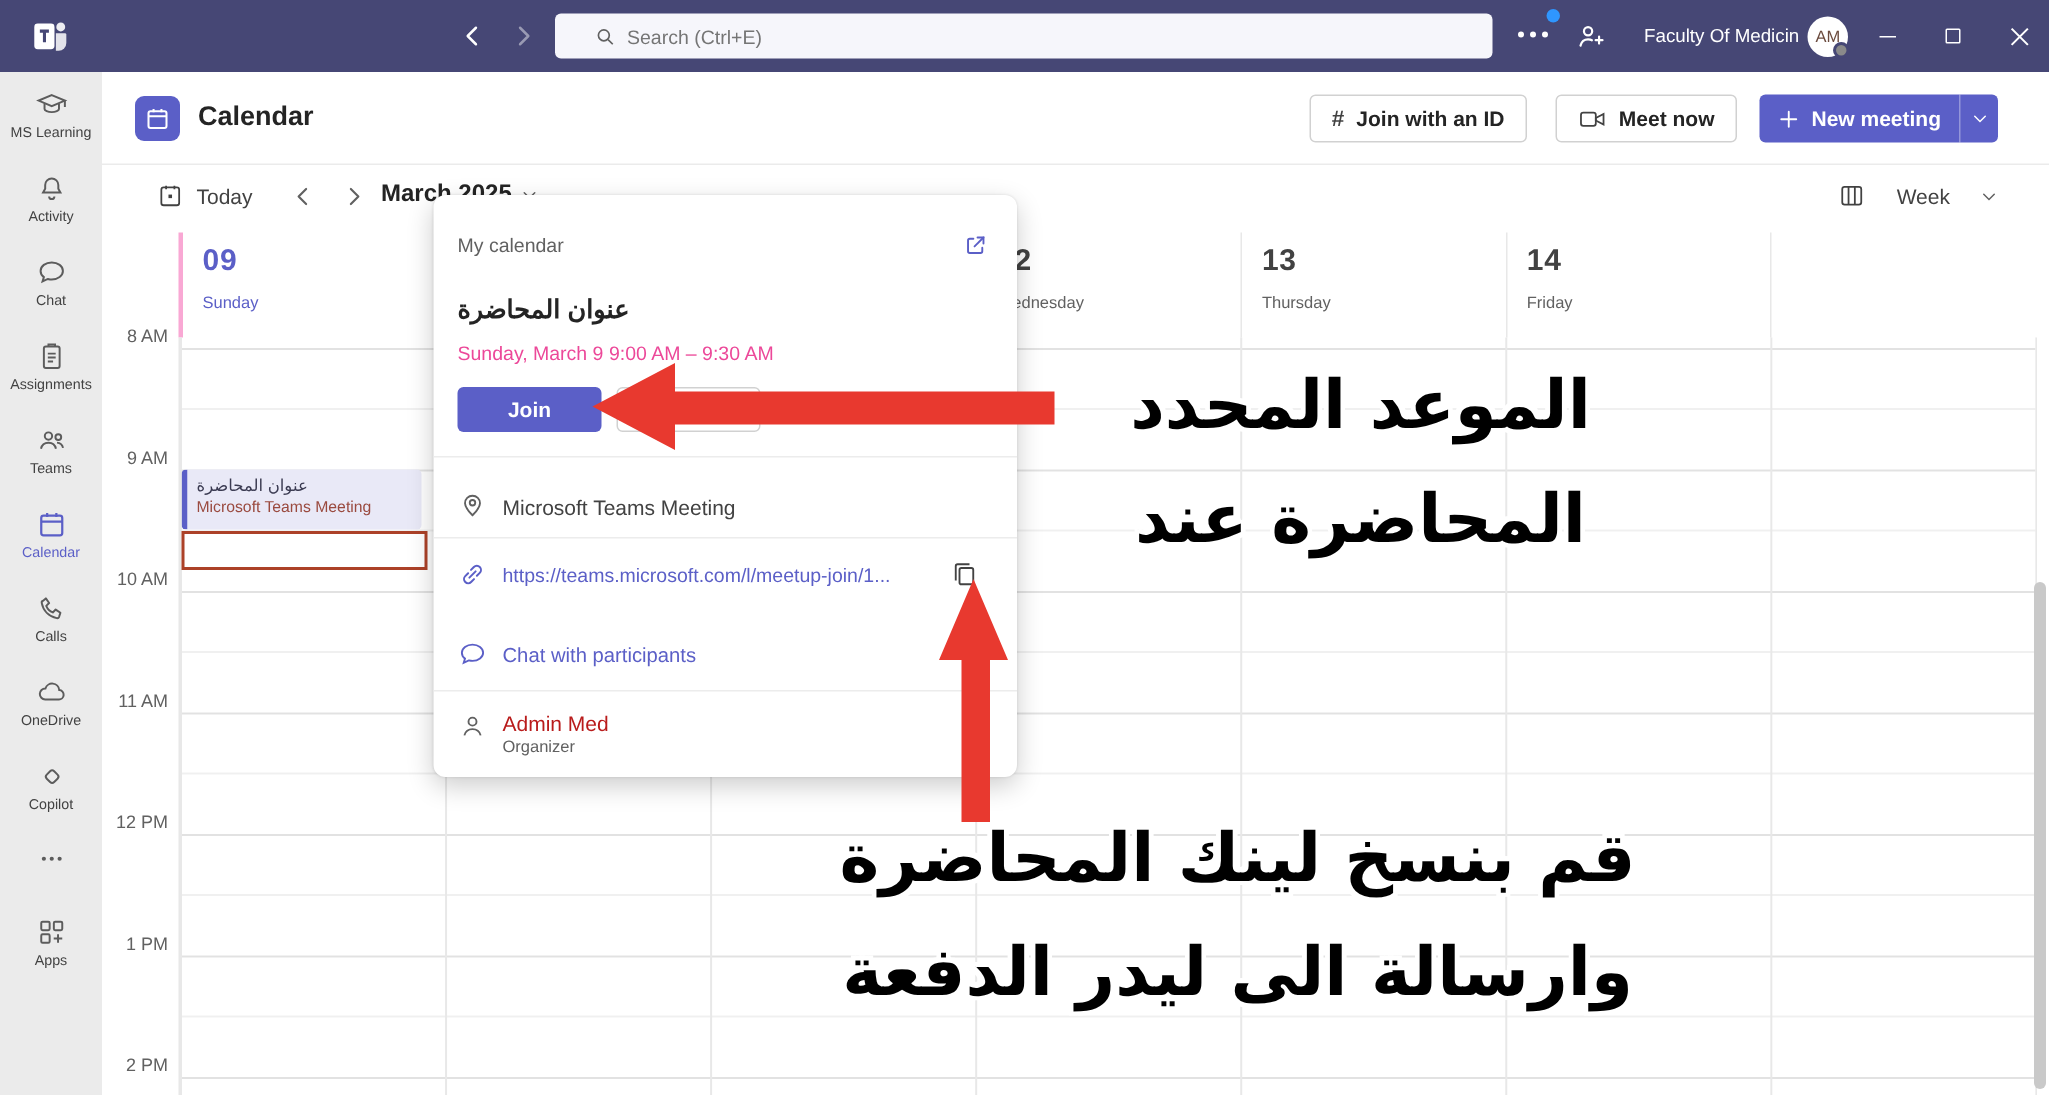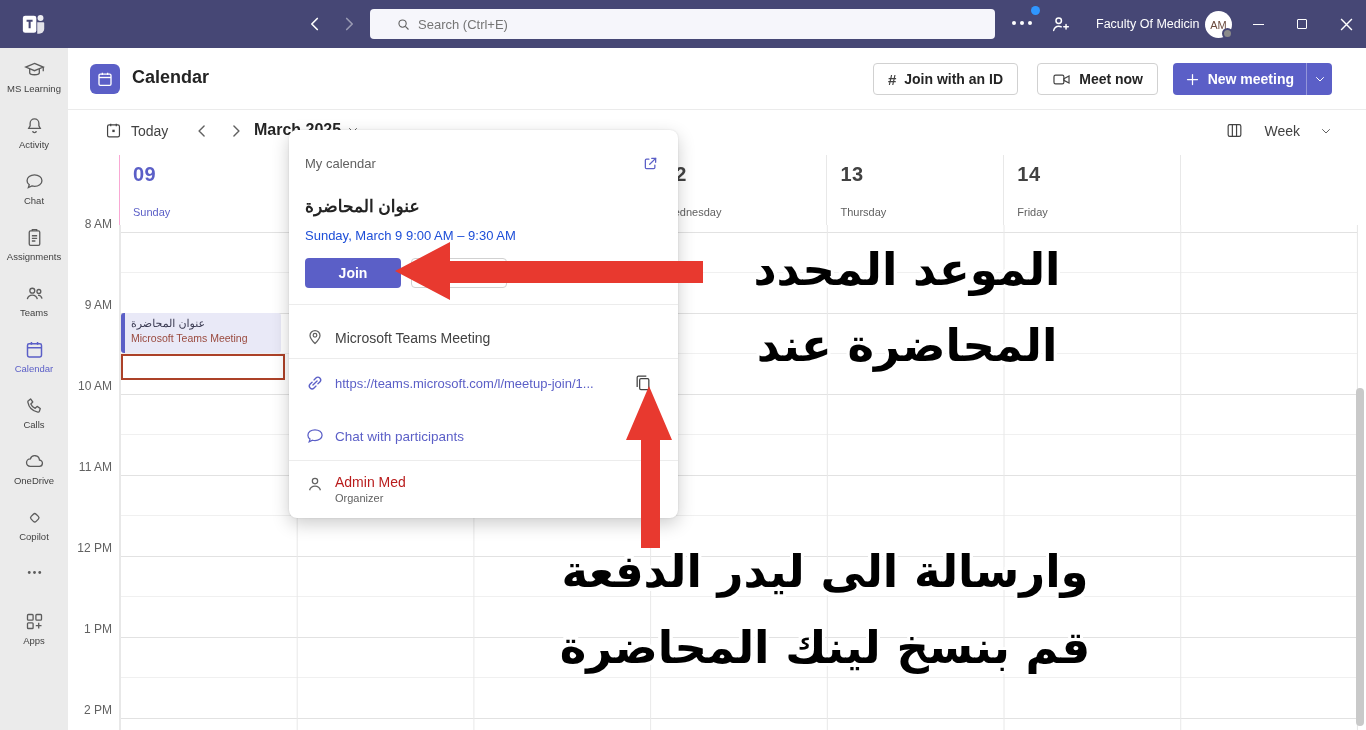--- a/index.html
+++ b/index.html
@@ -51,24 +51,24 @@
   .btn-new .nm-chev { width:26px; display:flex; align-items:center; justify-content:center; border-left:1px solid rgba(255,255,255,.35); }
 
   .cal-toolbar { position:absolute; left:0; top:62px; width:1298px; height:45px; background:#fff; }
   .today-btn { position:absolute; left:36px; top:11px; display:flex; align-items:center; gap:8px; font-size:14px; color:#424242; cursor:pointer; }
   .tchev { position:absolute; top:11px; color:#616161; cursor:pointer; }
   .tchev-l { left:124px; } .tchev-r { left:158px; }
   .month-label { position:absolute; left:186px; top:11px; font-size:16px; font-weight:bold; color:#242424; display:flex; align-items:center; gap:6px; cursor:pointer; }
   .week-sel { position:absolute; right:34px; top:11px; display:flex; align-items:center; gap:20px; font-size:14px; color:#424242; cursor:pointer; }
 
   
-  .day-row { position:absolute; left:51px; top:107px; width:1239px; height:70px; display:grid; grid-template-columns:repeat(7,1fr); border-left:1px solid #f9a8d4; }
+  .day-row { position:absolute; left:51px; top:107px; width:1239px; height:70px; display:grid; grid-template-columns:repeat(7,1fr); border-left:3px solid #f9a8d4; }
   .day-cell { border-right:1px solid #e8e8e8; padding:8px 0 0 13px; cursor:pointer; }
   .day-num { font-size:20px; font-weight:bold; color:#424242; letter-spacing:.5px; }
-  .day-name { font-size:11px; color:#616161; margin-top:20px; }
+  .day-name { font-size:11px; color:#616161; margin-top:10px; }
   .day-cell.active .day-num, .day-cell.active .day-name { color:#5B5FC7; }
 
   
   .grid { position:absolute; left:51px; top:177px; width:1239px; height:505px; border-left:1px solid #e8e8e8; border-right:1px solid #e8e8e8;
     background-image:
       linear-gradient(to right, #e8e8e8 1px, transparent 1px),
       linear-gradient(to bottom, #e2e2e2 1px, transparent 1px),
       linear-gradient(to bottom, #f0f0f0 1px, transparent 1px);
     background-size: calc(100%/7) 100%, 100% 81px, 100% 81px;
     background-position: 0 0, 0 7px, 0 47px; }
@@ -80,21 +80,21 @@
   .slot-selected { position:absolute; left:53px; top:306px; width:164px; height:26px; border:2px solid #AC4128; background:#fff; z-index:2; }
 
   
   .v-thumb { position:absolute; left:1356px; top:388px; width:8px; height:338px; background:#c9c9c9; border-radius:4px; z-index:6; }
 
   
   .popup { position:absolute; left:289px; top:130px; width:389px; height:388px; background:#fff; border-radius:8px; box-shadow:0 6px 18px rgba(0,0,0,.2), 0 0 2px rgba(0,0,0,.12); z-index:30; }
   .pp-source { position:absolute; left:16px; top:26px; font-size:13px; color:#616161; }
   .pp-expand { position:absolute; right:18px; top:24px; cursor:pointer; }
   .pp-title { position:absolute; left:16px; top:66px; font-size:17px; font-weight:bold; color:#242424; }
-  .pp-date { position:absolute; left:16px; top:98px; font-size:13px; color:#1d4ed8; }
+  .pp-date { position:absolute; left:16px; top:98px; font-size:13px; color:#ec4899; }
   .pp-btn-join { position:absolute; left:16px; top:128px; width:96px; height:30px; background:#5B5FC7; color:#fff; border:none; border-radius:4px; font-size:14px; font-weight:bold; font-family:"Liberation Sans",sans-serif; cursor:pointer; }
   .pp-btn-edit { position:absolute; left:122px; top:128px; width:96px; height:30px; background:#fff; color:#242424; border:1px solid #d1d1d1; border-radius:4px; font-size:14px; font-weight:bold; font-family:"Liberation Sans",sans-serif; cursor:pointer; }
   .pp-div { position:absolute; left:0; width:389px; height:0; border-top:1px solid #ececec; }
   .pp-row-icon { position:absolute; left:16px; }
   .pp-location { position:absolute; left:46px; top:200px; font-size:14px; color:#424242; }
   .pp-link { position:absolute; left:46px; top:246px; font-size:13px; color:#5B5FC7; max-width:288px; white-space:nowrap; overflow:hidden; text-overflow:ellipsis; cursor:pointer; }
   .pp-copy { position:absolute; left:344px; top:242px; width:22px; height:22px; cursor:pointer; }
   .pp-chat { position:absolute; left:46px; top:299px; font-size:13.5px; color:#5B5FC7; cursor:pointer; }
   .pp-org-name { position:absolute; left:46px; top:344px; font-size:14px; color:#b91c1c; }
   .pp-org-role { position:absolute; left:46px; top:362px; font-size:11px; color:#616161; }
@@ -426,15 +426,15 @@
 <svg class="arrows" width="1366" height="730" viewBox="0 0 1366 730">
   <polygon points="395,271 450,242 450,261 703,261 703,283 450,283 450,300" fill="#E8392F"></polygon>
   <polygon points="649,386 626,440 641,440 641,548 660,548 660,440 672,440" fill="#E8392F"></polygon>
 </svg>
 
 <div class="note note1">
   <div>الموعد المحدد</div>
   <div>المحاضرة عند</div>
 </div>
 <div class="note note2">
+  <div>قم بنسخ لينك المحاضرة</div>
   <div>وارسالة الى ليدر الدفعة</div>
-  <div>قم بنسخ لينك المحاضرة</div>
 </div>
 
 </body></html>

